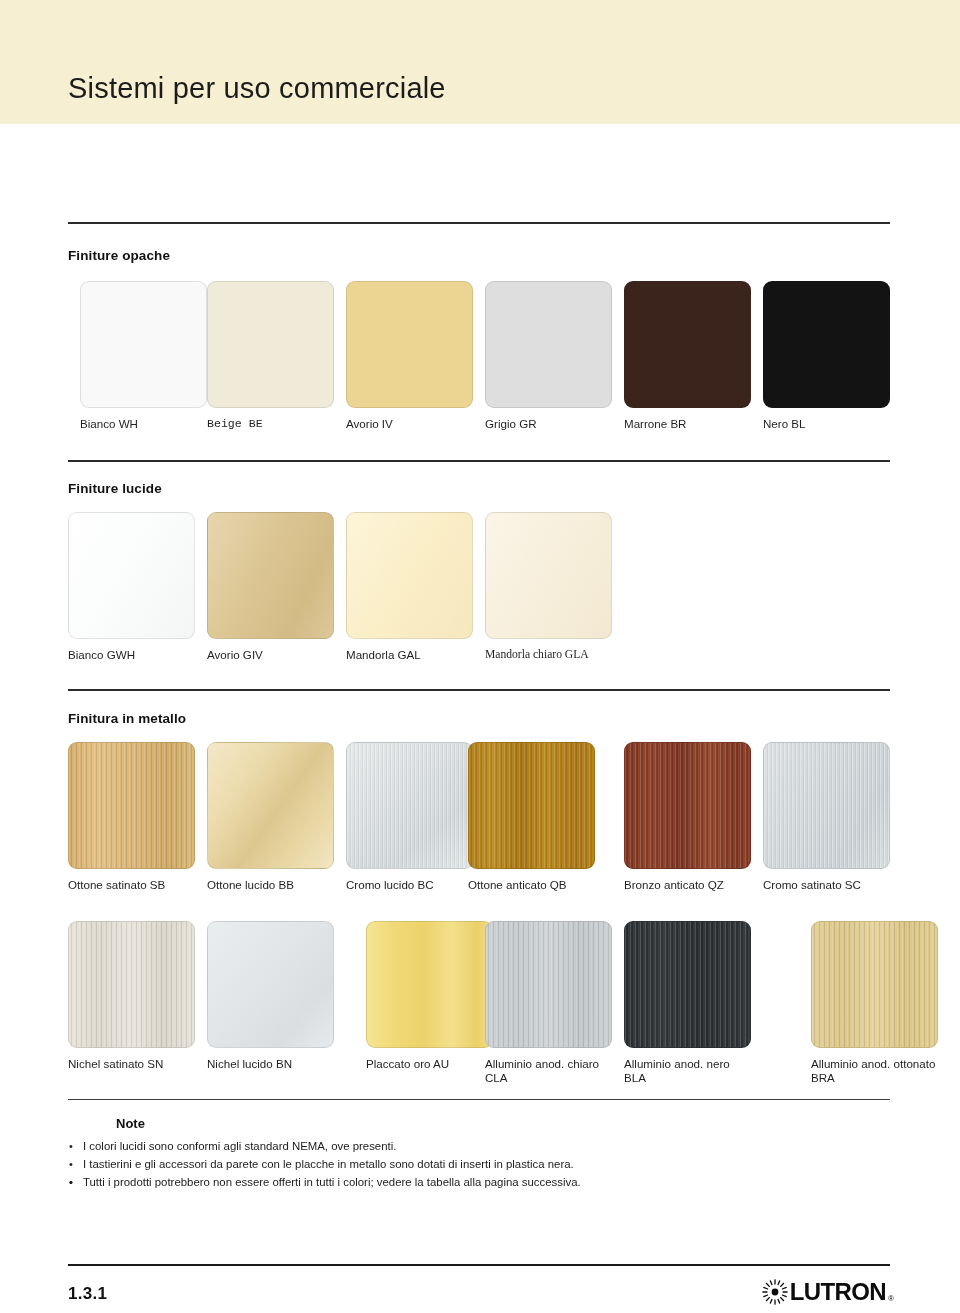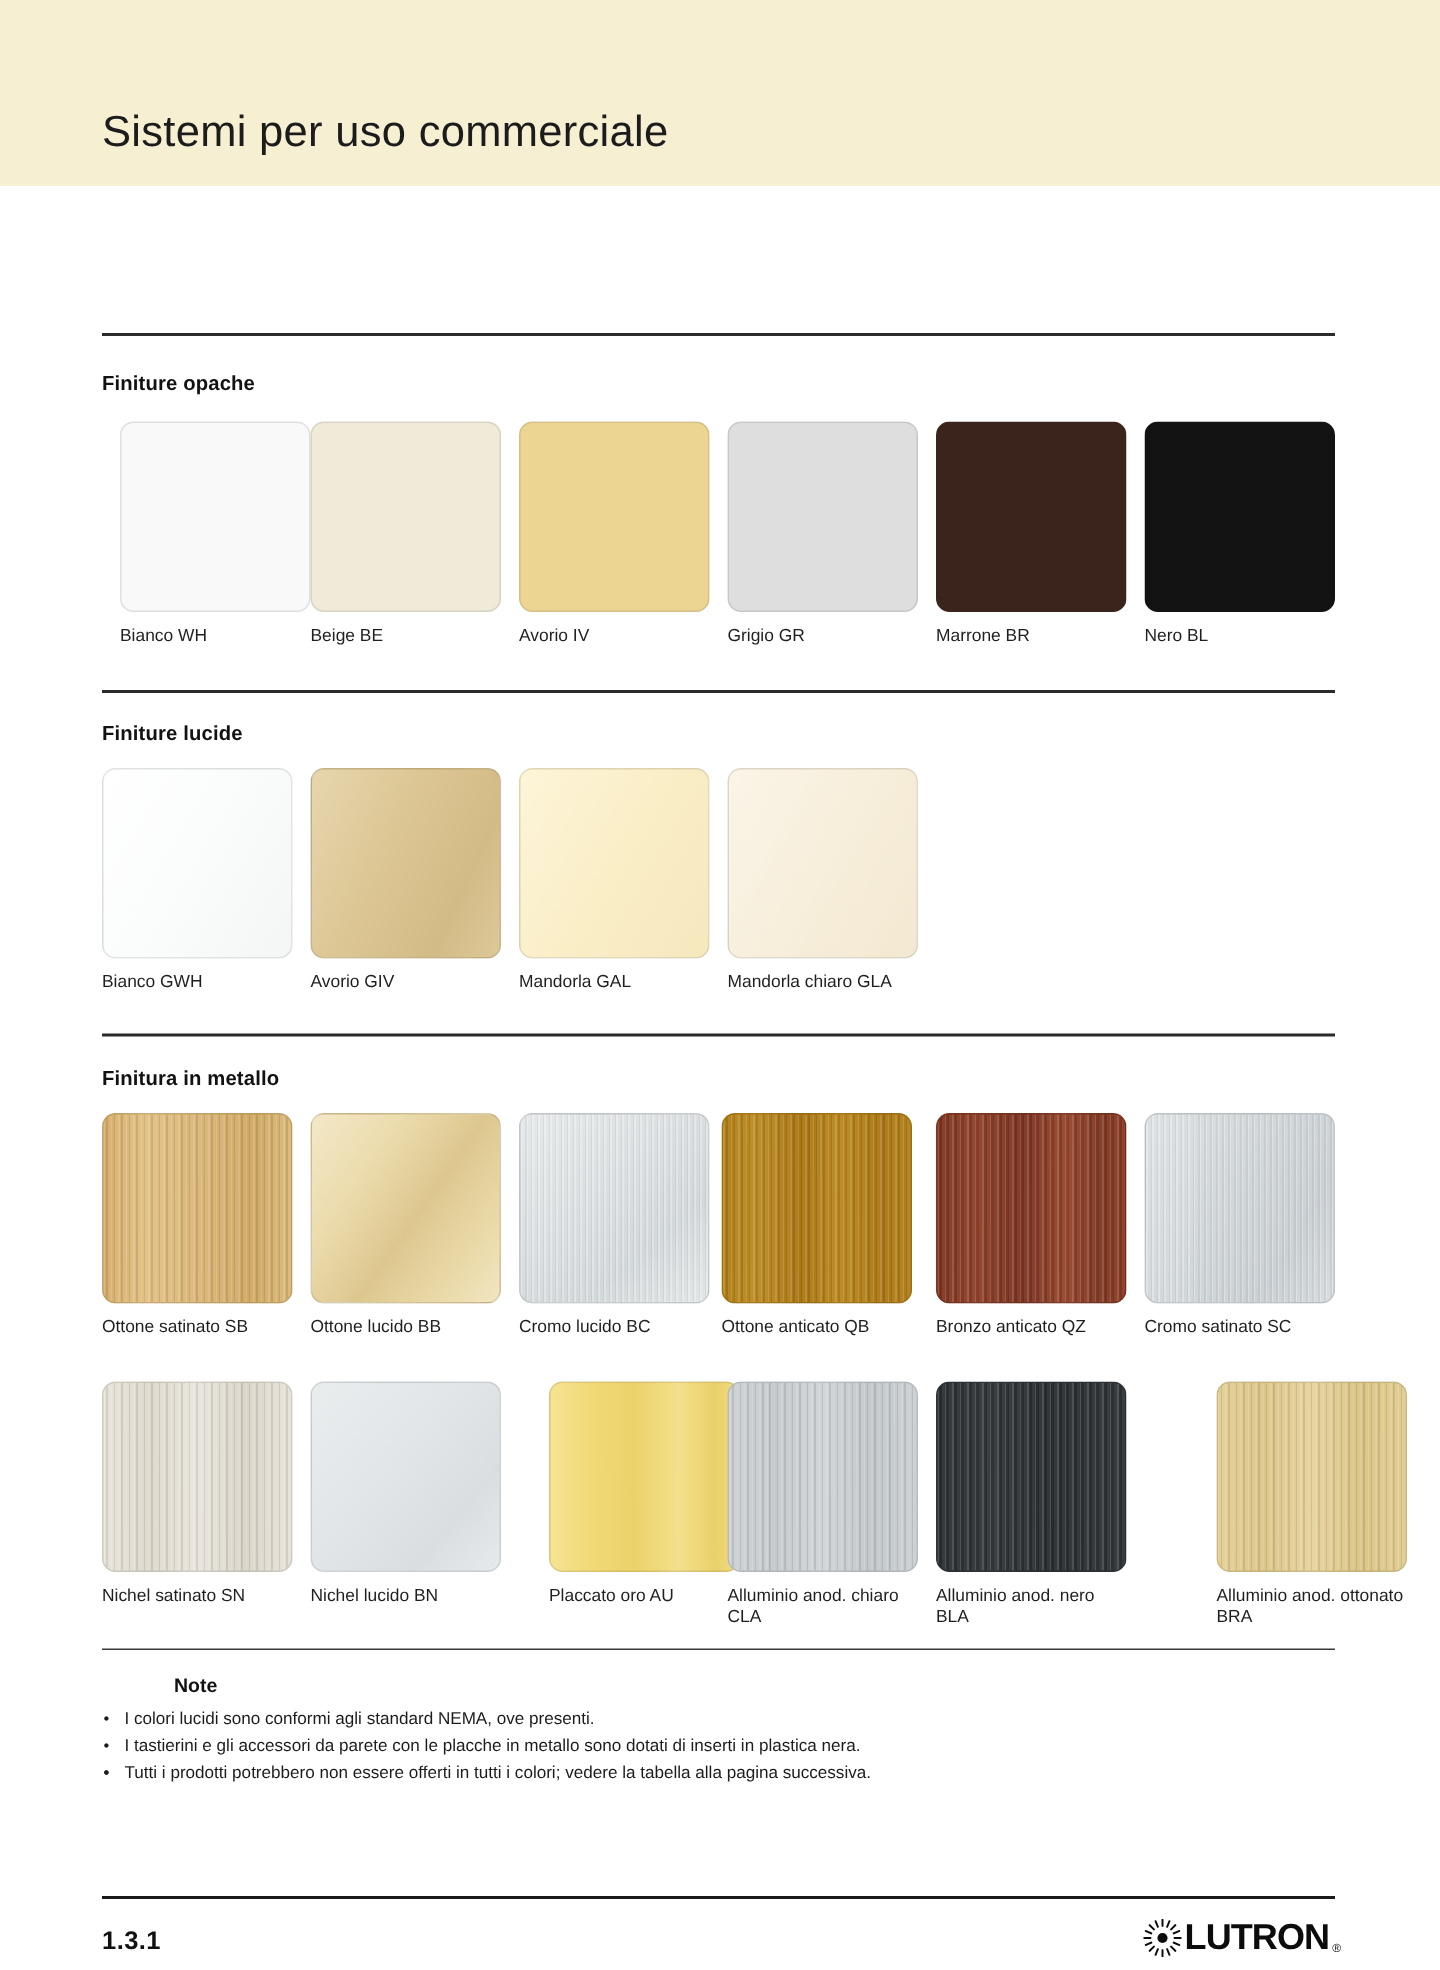--- a/index.html
+++ b/index.html
@@ -206,21 +206,21 @@
 <div class="sheet">
 
   <div class="rule" style="top:98px;"></div>
   <div class="section-title" style="top:124px;">Finiture opache</div>
 
   <div class="swatch-row" style="top:157px;">
     <div class="swatch-cell" style="left:68px;padding-left:12px;">
       <div class="swatch" style="background:#f8f9f8;"></div>
       <div class="swatch-label">Bianco WH</div>
     </div>
-    <div class="swatch-cell" style="left:207px;">
+    <div class="swatch-cell" style="left:207px;font-family:Liberation Mono, monospace;">
       <div class="swatch" style="background:#f0ead9;"></div>
       <div class="swatch-label">Beige BE</div>
     </div>
     <div class="swatch-cell" style="left:346px;">
       <div class="swatch" style="background:#ecd493;"></div>
       <div class="swatch-label">Avorio IV</div>
     </div>
     <div class="swatch-cell" style="left:485px;">
       <div class="swatch" style="background:#dedede;"></div>
       <div class="swatch-label">Grigio GR</div>
@@ -244,21 +244,21 @@
       <div class="swatch-label">Bianco GWH</div>
     </div>
     <div class="swatch-cell" style="left:207px;">
       <div class="swatch" style="background:linear-gradient(115deg,#e7d6ae 0%,#dcc694 40%,#d3bb86 75%,#ddc899 100%);"></div>
       <div class="swatch-label">Avorio GIV</div>
     </div>
     <div class="swatch-cell" style="left:346px;">
       <div class="swatch" style="background:linear-gradient(120deg,#fdf5d9 0%,#faeec7 50%,#f6e8bd 100%);"></div>
       <div class="swatch-label">Mandorla GAL</div>
     </div>
-    <div class="swatch-cell" style="left:485px;">
+    <div class="swatch-cell" style="left:485px;font-family:Liberation Serif, serif;">
       <div class="swatch" style="background:linear-gradient(120deg,#fbf5e8 0%,#f7eedb 50%,#f3e9d2 100%);"></div>
       <div class="swatch-label">Mandorla chiaro GLA</div>
     </div>
   </div>
 
   <div class="rule" style="top:565px;"></div>
   <div class="section-title" style="top:587px;">Finitura in metallo</div>
 
   <div class="swatch-row" style="top:618px;">
     <div class="swatch-cell" style="left:68px;">
@@ -266,21 +266,21 @@
       <div class="swatch-label">Ottone satinato SB</div>
     </div>
     <div class="swatch-cell" style="left:207px;">
       <div class="swatch" style="background:linear-gradient(125deg,#f3e8c8 0%,#ecdcae 28%,#ddc78f 55%,#e9d8a6 78%,#f2e6c2 100%);"></div>
       <div class="swatch-label">Ottone lucido BB</div>
     </div>
     <div class="swatch-cell" style="left:346px;">
       <div class="swatch grain-soft" style="background:linear-gradient(140deg,#e6e9ea 0%,#dbdfe1 40%,#d2d7d9 70%,#e2e6e7 100%);"></div>
       <div class="swatch-label">Cromo lucido BC</div>
     </div>
-    <div class="swatch-cell" style="left:481px;">
+    <div class="swatch-cell" style="left:468px;">
       <div class="swatch grain" style="background:linear-gradient(90deg,#ae7d14 0%,#bb8a22 18%,#a87512 42%,#b9871d 62%,#a97613 85%,#b28019 100%);"></div>
       <div class="swatch-label">Ottone anticato QB</div>
     </div>
     <div class="swatch-cell" style="left:624px;">
       <div class="swatch grain" style="background:linear-gradient(90deg,#7c3420 0%,#8d3f26 20%,#7a3220 45%,#93452b 68%,#7e3621 88%,#8a3b24 100%);"></div>
       <div class="swatch-label">Bronzo anticato QZ</div>
     </div>
     <div class="swatch-cell" style="left:763px;">
       <div class="swatch grain-soft" style="background:linear-gradient(120deg,#dde1e3 0%,#d2d7da 45%,#cbd1d4 75%,#d8dddf 100%);"></div>
       <div class="swatch-label">Cromo satinato SC</div>

